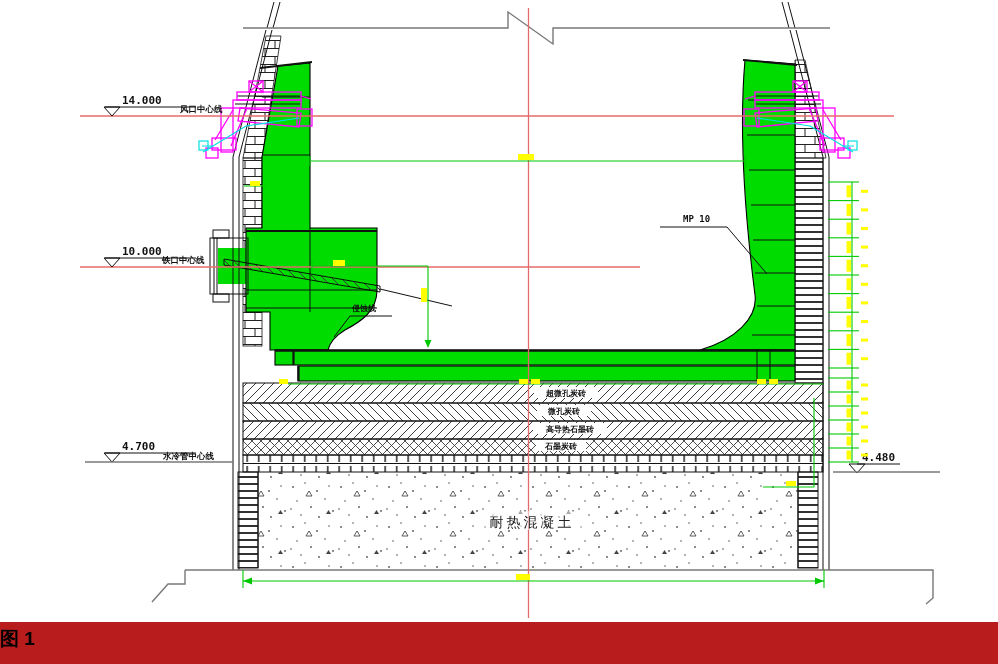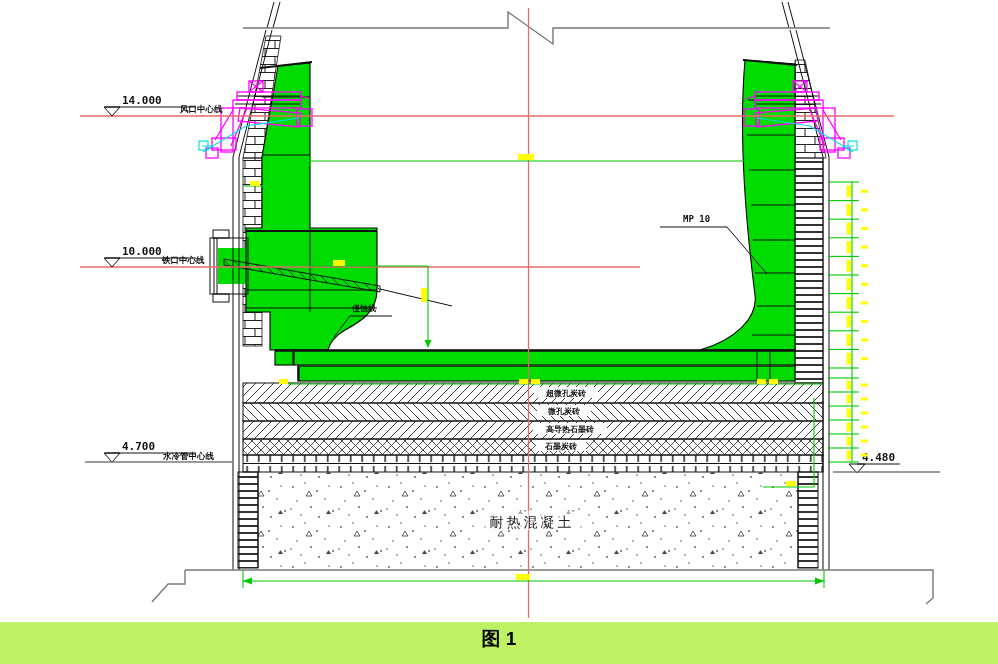--- a/index.html
+++ b/index.html
@@ -1,33 +1,33 @@
 <!DOCTYPE html>
 <html style="--castable: #00dc00; --dimgreen: #00c800; --yellow: #ffff00; --redline: #e46a6a; --magenta: #ff00ff; --cyan: #00e0e0;"><head>
 <meta charset="utf-8">
 <style>
   html,body{margin:0;padding:0;background:#fff;}
-  #stage{position:relative;width:998px;height:664px;background:#bef264;overflow:hidden;
+  #stage{position:relative;width:998px;height:664px;background:#b91c1c;overflow:hidden;
          font-family:"Liberation Sans","DejaVu Sans",sans-serif;}
   svg{display:block;}
   .green{fill:var(--castable,#00dc00);stroke:#000;stroke-width:1.1;}
   .greenNS{fill:var(--castable,#00dc00);stroke:none;}
   .blk{stroke:#111;fill:none;stroke-width:1;}
   .gry{stroke:#787878;fill:none;stroke-width:1.4;}
   .red{stroke:var(--redline,#e46a6a);fill:none;stroke-width:1.3;}
   .dim{stroke:var(--dimgreen,#00c800);fill:none;stroke-width:1.1;}
   .dimfill{fill:var(--dimgreen,#00c800);stroke:none;}
   .yel{fill:var(--yellow,#ffff00);stroke:none;}
   .mag{stroke:var(--magenta,#ff00ff);fill:none;stroke-width:1.3;}
   .cyn{stroke:var(--cyan,#00e5e5);fill:none;stroke-width:1.2;}
   .lbl{font-family:"Liberation Sans","DejaVu Sans",sans-serif;font-weight:bold;fill:#111;}
   .num{font-family:"DejaVu Sans Mono",monospace;font-weight:bold;fill:#111;}
   .whitebg{fill:#fff;stroke:none;}
   #title-row{position:absolute;left:0;top:626px;width:998px;display:flex;
-             justify-content:center;gap:30px;font-size:19px;font-weight:bold;color:#000;}
+             justify-content:flex-start;gap:30px;font-size:19px;font-weight:bold;color:#000;}
 </style>
 </head>
 <body>
 
 <div id="stage">
 <svg width="998" height="622" viewBox="0 0 998 622">
   <defs>
     <pattern id="pBrick" patternUnits="userSpaceOnUse" width="20" height="16">
       <path d="M0,0.5 H20 M0,8.5 H20 M5,0.5 V8.5 M15,8.5 V16" stroke="#222" stroke-width="1" fill="none"></path>
     </pattern>

